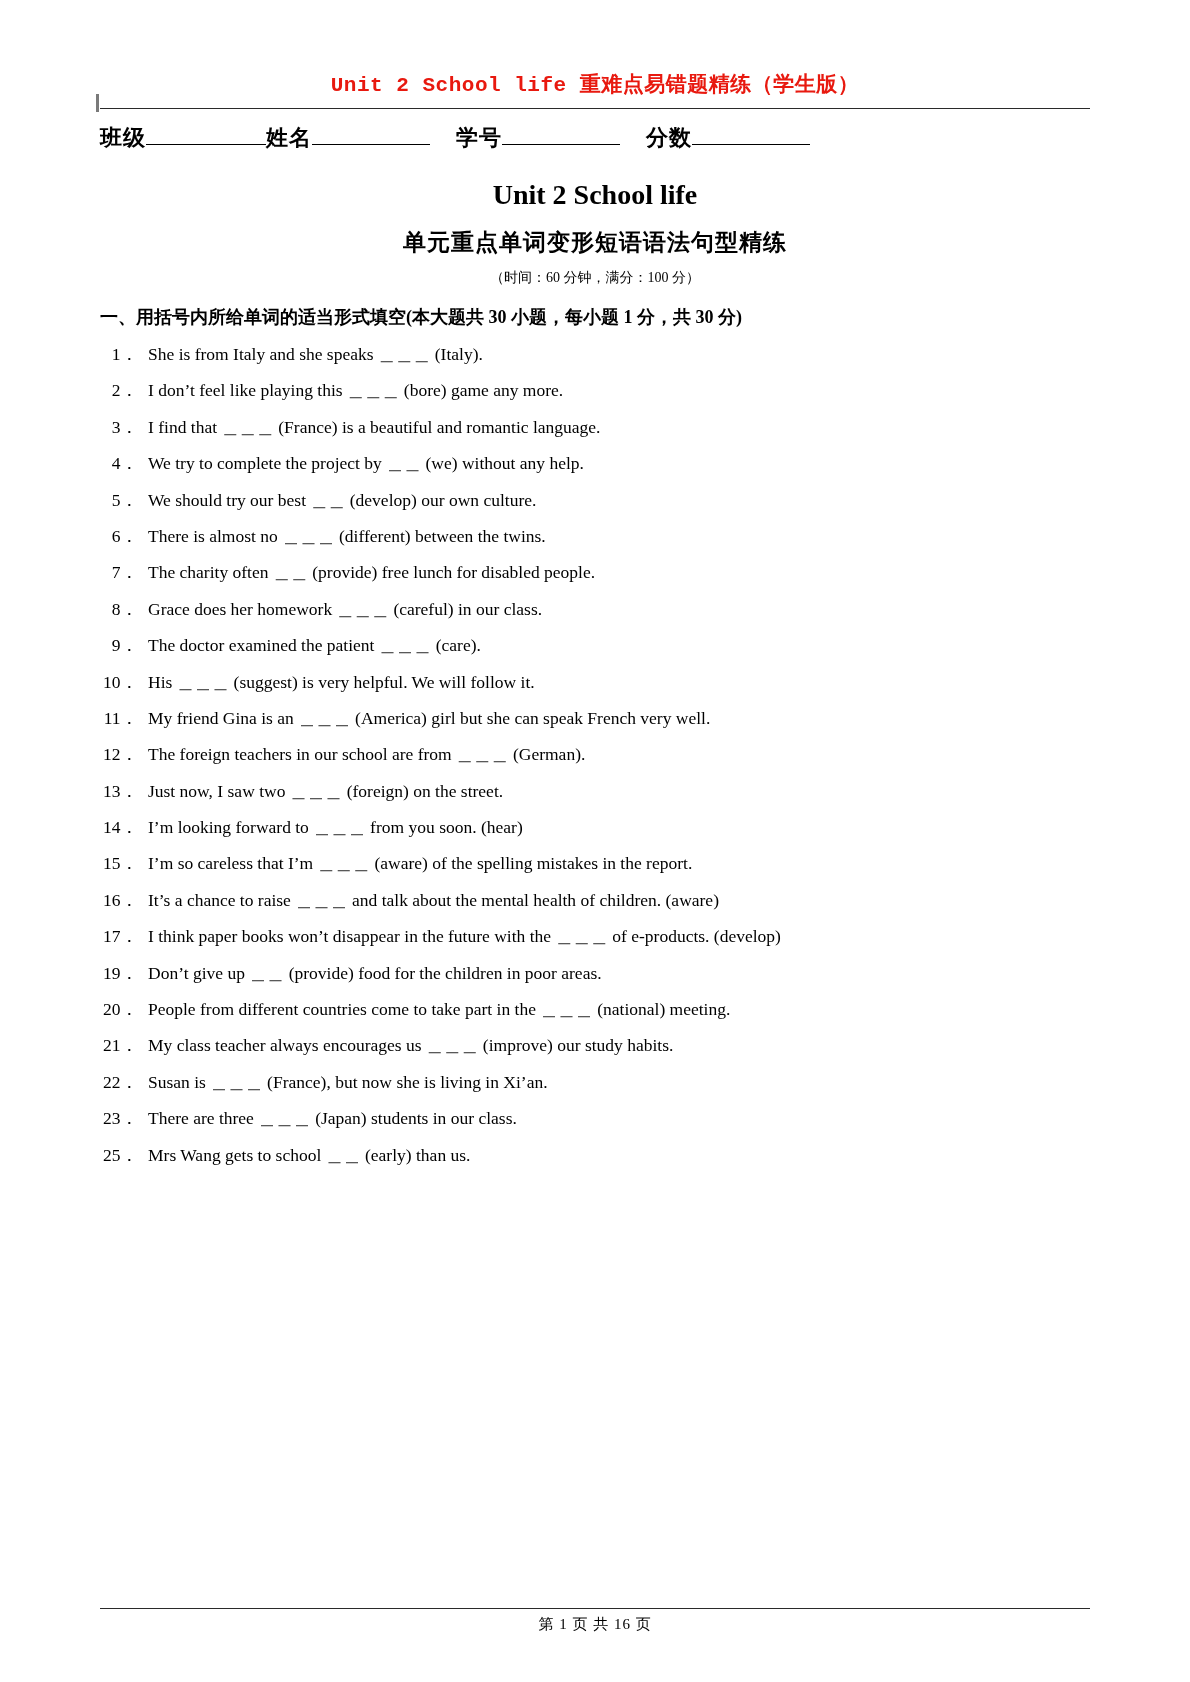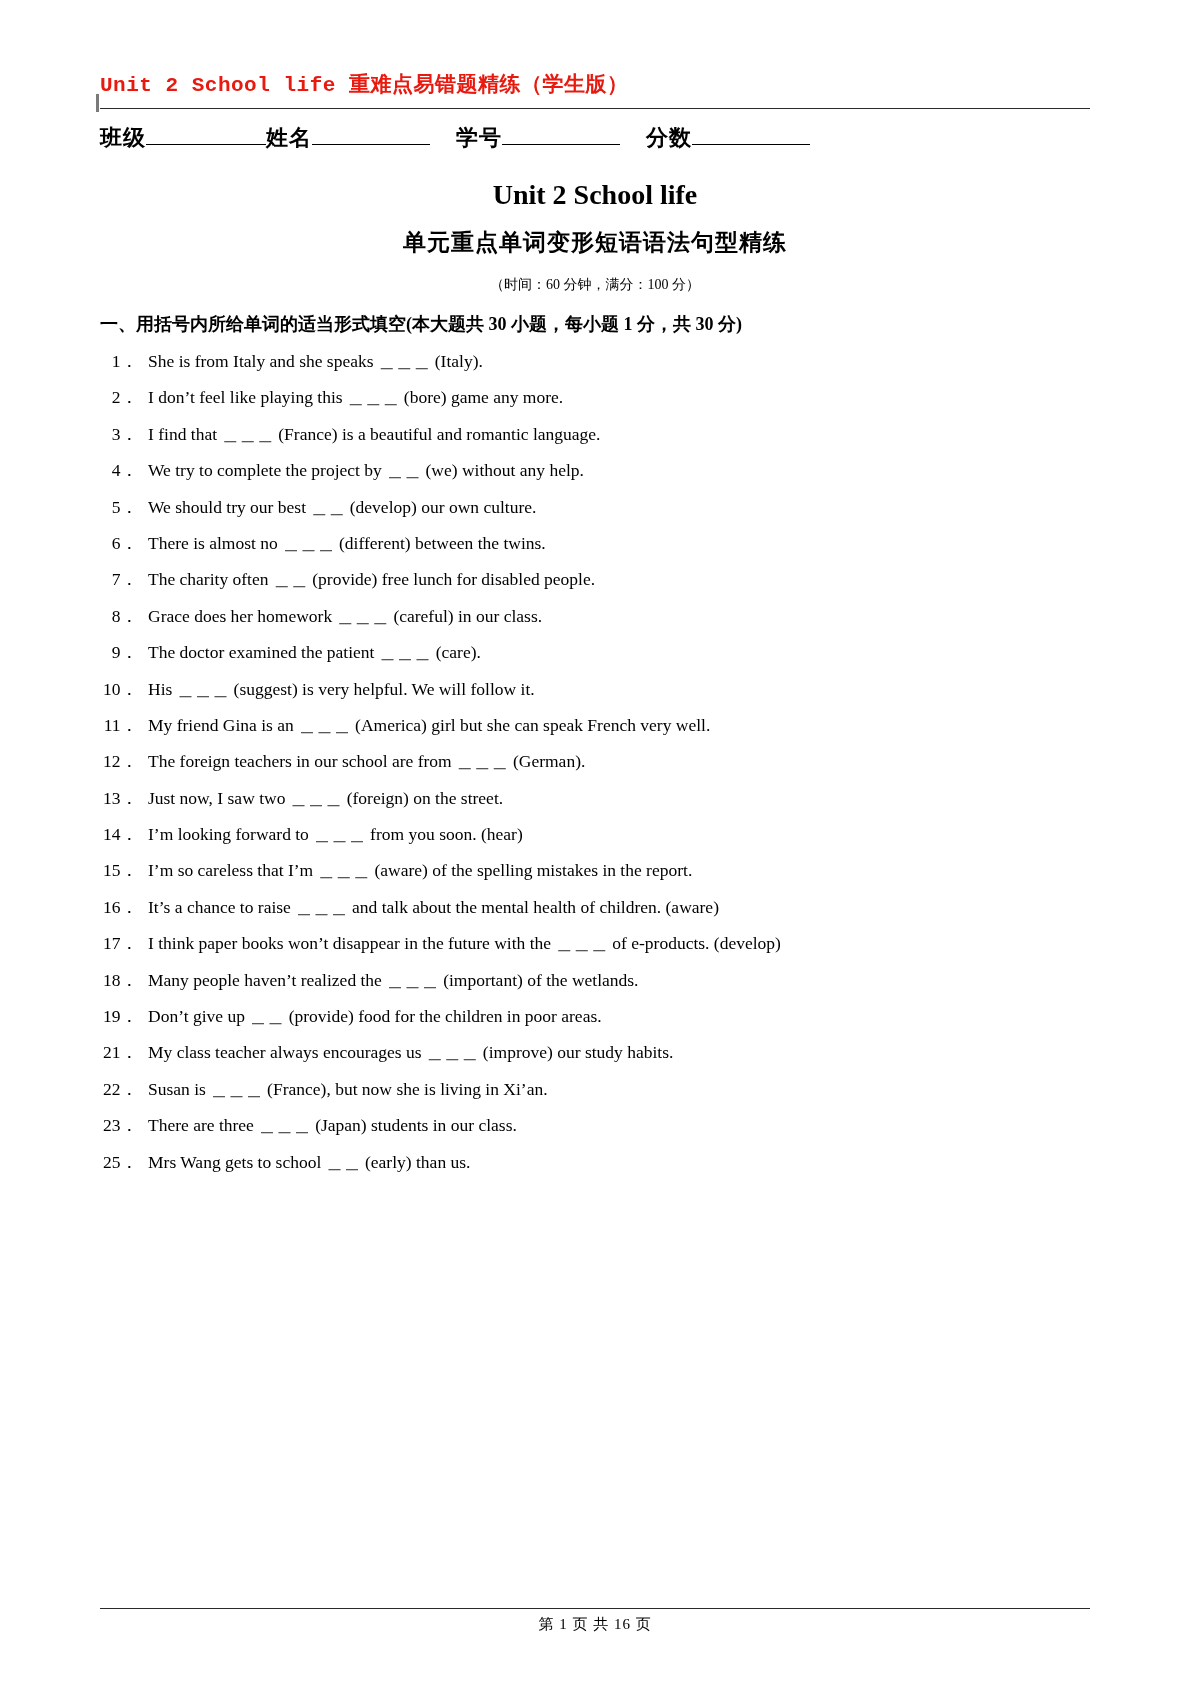--- a/index.html
+++ b/index.html
@@ -18,21 +18,21 @@
     box-sizing: border-box;
     overflow: hidden;
   }
   .content {
     position: absolute;
     left: 100px;
     top: 70px;
     width: 990px;
   }
   .header-title {
-    text-align: left;
+    text-align: center;
     color: #e8190f;
     font-family: "Liberation Mono", monospace;
     font-weight: bold;
     font-size: 21px;
     letter-spacing: 0.5px;
     white-space: nowrap;
   }
   .rule {
     border-top: 1px solid #2a2a2a;
     margin-top: 10px;
@@ -66,21 +66,21 @@
     text-align: center;
     font-size: 23px;
     font-weight: bold;
     color: #000000;
     margin-top: 16px;
     letter-spacing: 1px;
   }
   .meta-line {
     text-align: center;
     font-size: 14px;
-    margin-top: 18px;
+    margin-top: 11px;
     color: #000;
   }
   .section-heading {
     font-size: 18px;
     font-weight: bold;
     margin-top: 18px;
     letter-spacing: 0px;
   }
   .qlist {
   }
@@ -156,22 +156,22 @@
       <div class="q"><span class="num">8．</span><span>Grace does her homework ＿＿＿ (careful) in our class.</span></div>
       <div class="q"><span class="num">9．</span><span>The doctor examined the patient ＿＿＿ (care).</span></div>
       <div class="q"><span class="num">10．</span><span>His ＿＿＿ (suggest) is very helpful. We will follow it.</span></div>
       <div class="q"><span class="num">11．</span><span>My friend Gina is an ＿＿＿ (America) girl but she can speak French very well.</span></div>
       <div class="q"><span class="num">12．</span><span>The foreign teachers in our school are from ＿＿＿ (German).</span></div>
       <div class="q"><span class="num">13．</span><span>Just now, I saw two ＿＿＿ (foreign) on the street.</span></div>
       <div class="q"><span class="num">14．</span><span>I’m looking forward to ＿＿＿ from you soon. (hear)</span></div>
       <div class="q"><span class="num">15．</span><span>I’m so careless that I’m ＿＿＿ (aware) of the spelling mistakes in the report.</span></div>
       <div class="q"><span class="num">16．</span><span>It’s a chance to raise ＿＿＿ and talk about the mental health of children. (aware)</span></div>
       <div class="q"><span class="num">17．</span><span>I think paper books won’t disappear in the future with the ＿＿＿ of e-products. (develop)</span></div>
-      <div class="q"><span class="num">18．</span><span>Many people haven’t realized the ＿＿＿ (important) of the wetlands.</span></div>
       <div class="q"><span class="num">19．</span><span>Don’t give up ＿＿ (provide) food for the children in poor areas.</span></div>
+      <div class="q"><span class="num">20．</span><span>People from different countries come to take part in the ＿＿＿ (national) meeting.</span></div>
       <div class="q"><span class="num">21．</span><span>My class teacher always encourages us ＿＿＿ (improve) our study habits.</span></div>
       <div class="q"><span class="num">22．</span><span>Susan is ＿＿＿ (France), but now she is living in Xi’an.</span></div>
       <div class="q"><span class="num">23．</span><span>There are three ＿＿＿ (Japan) students in our class.</span></div>
       <div class="q"><span class="num">25．</span><span>Mrs Wang gets to school ＿＿ (early) than us.</span></div>
     </div>
 
   </div>
 
   <div class="footer">
     <div class="footer-rule"></div>

